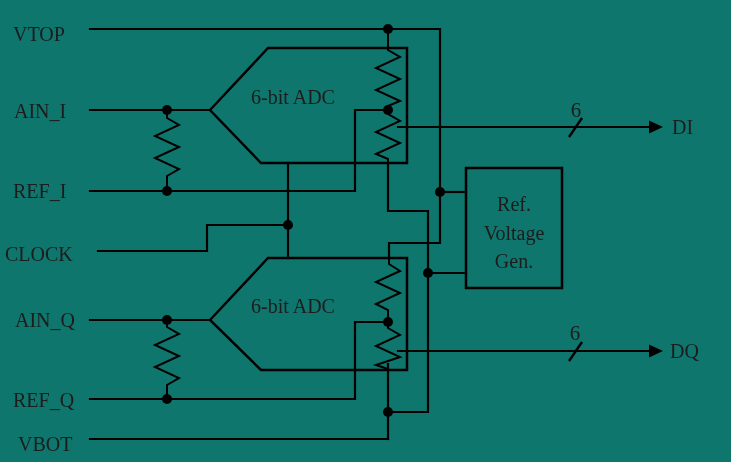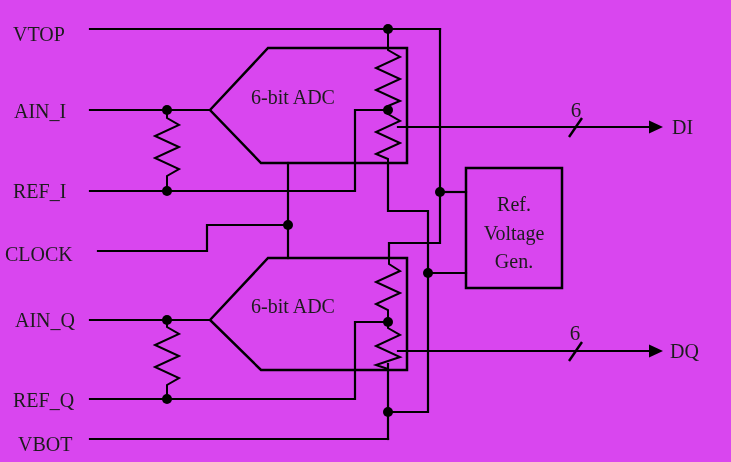--- a/index.html
+++ b/index.html
@@ -4,21 +4,21 @@
 <style>
   html, body {
     margin: 0;
     padding: 0;
     background: #ffffff;
   }
   .canvas {
     position: relative;
     width: 731px;
     height: 462px;
-    background: #d946ef;
+    background: #0f766e;
     overflow: hidden;
   }
   svg { display: block; }
   .wire, .shape, .res {
     stroke: #000000;
     fill: none;
     stroke-linecap: square;
     stroke-linejoin: miter;
   }
   .wire { stroke-width: 2.2; }

